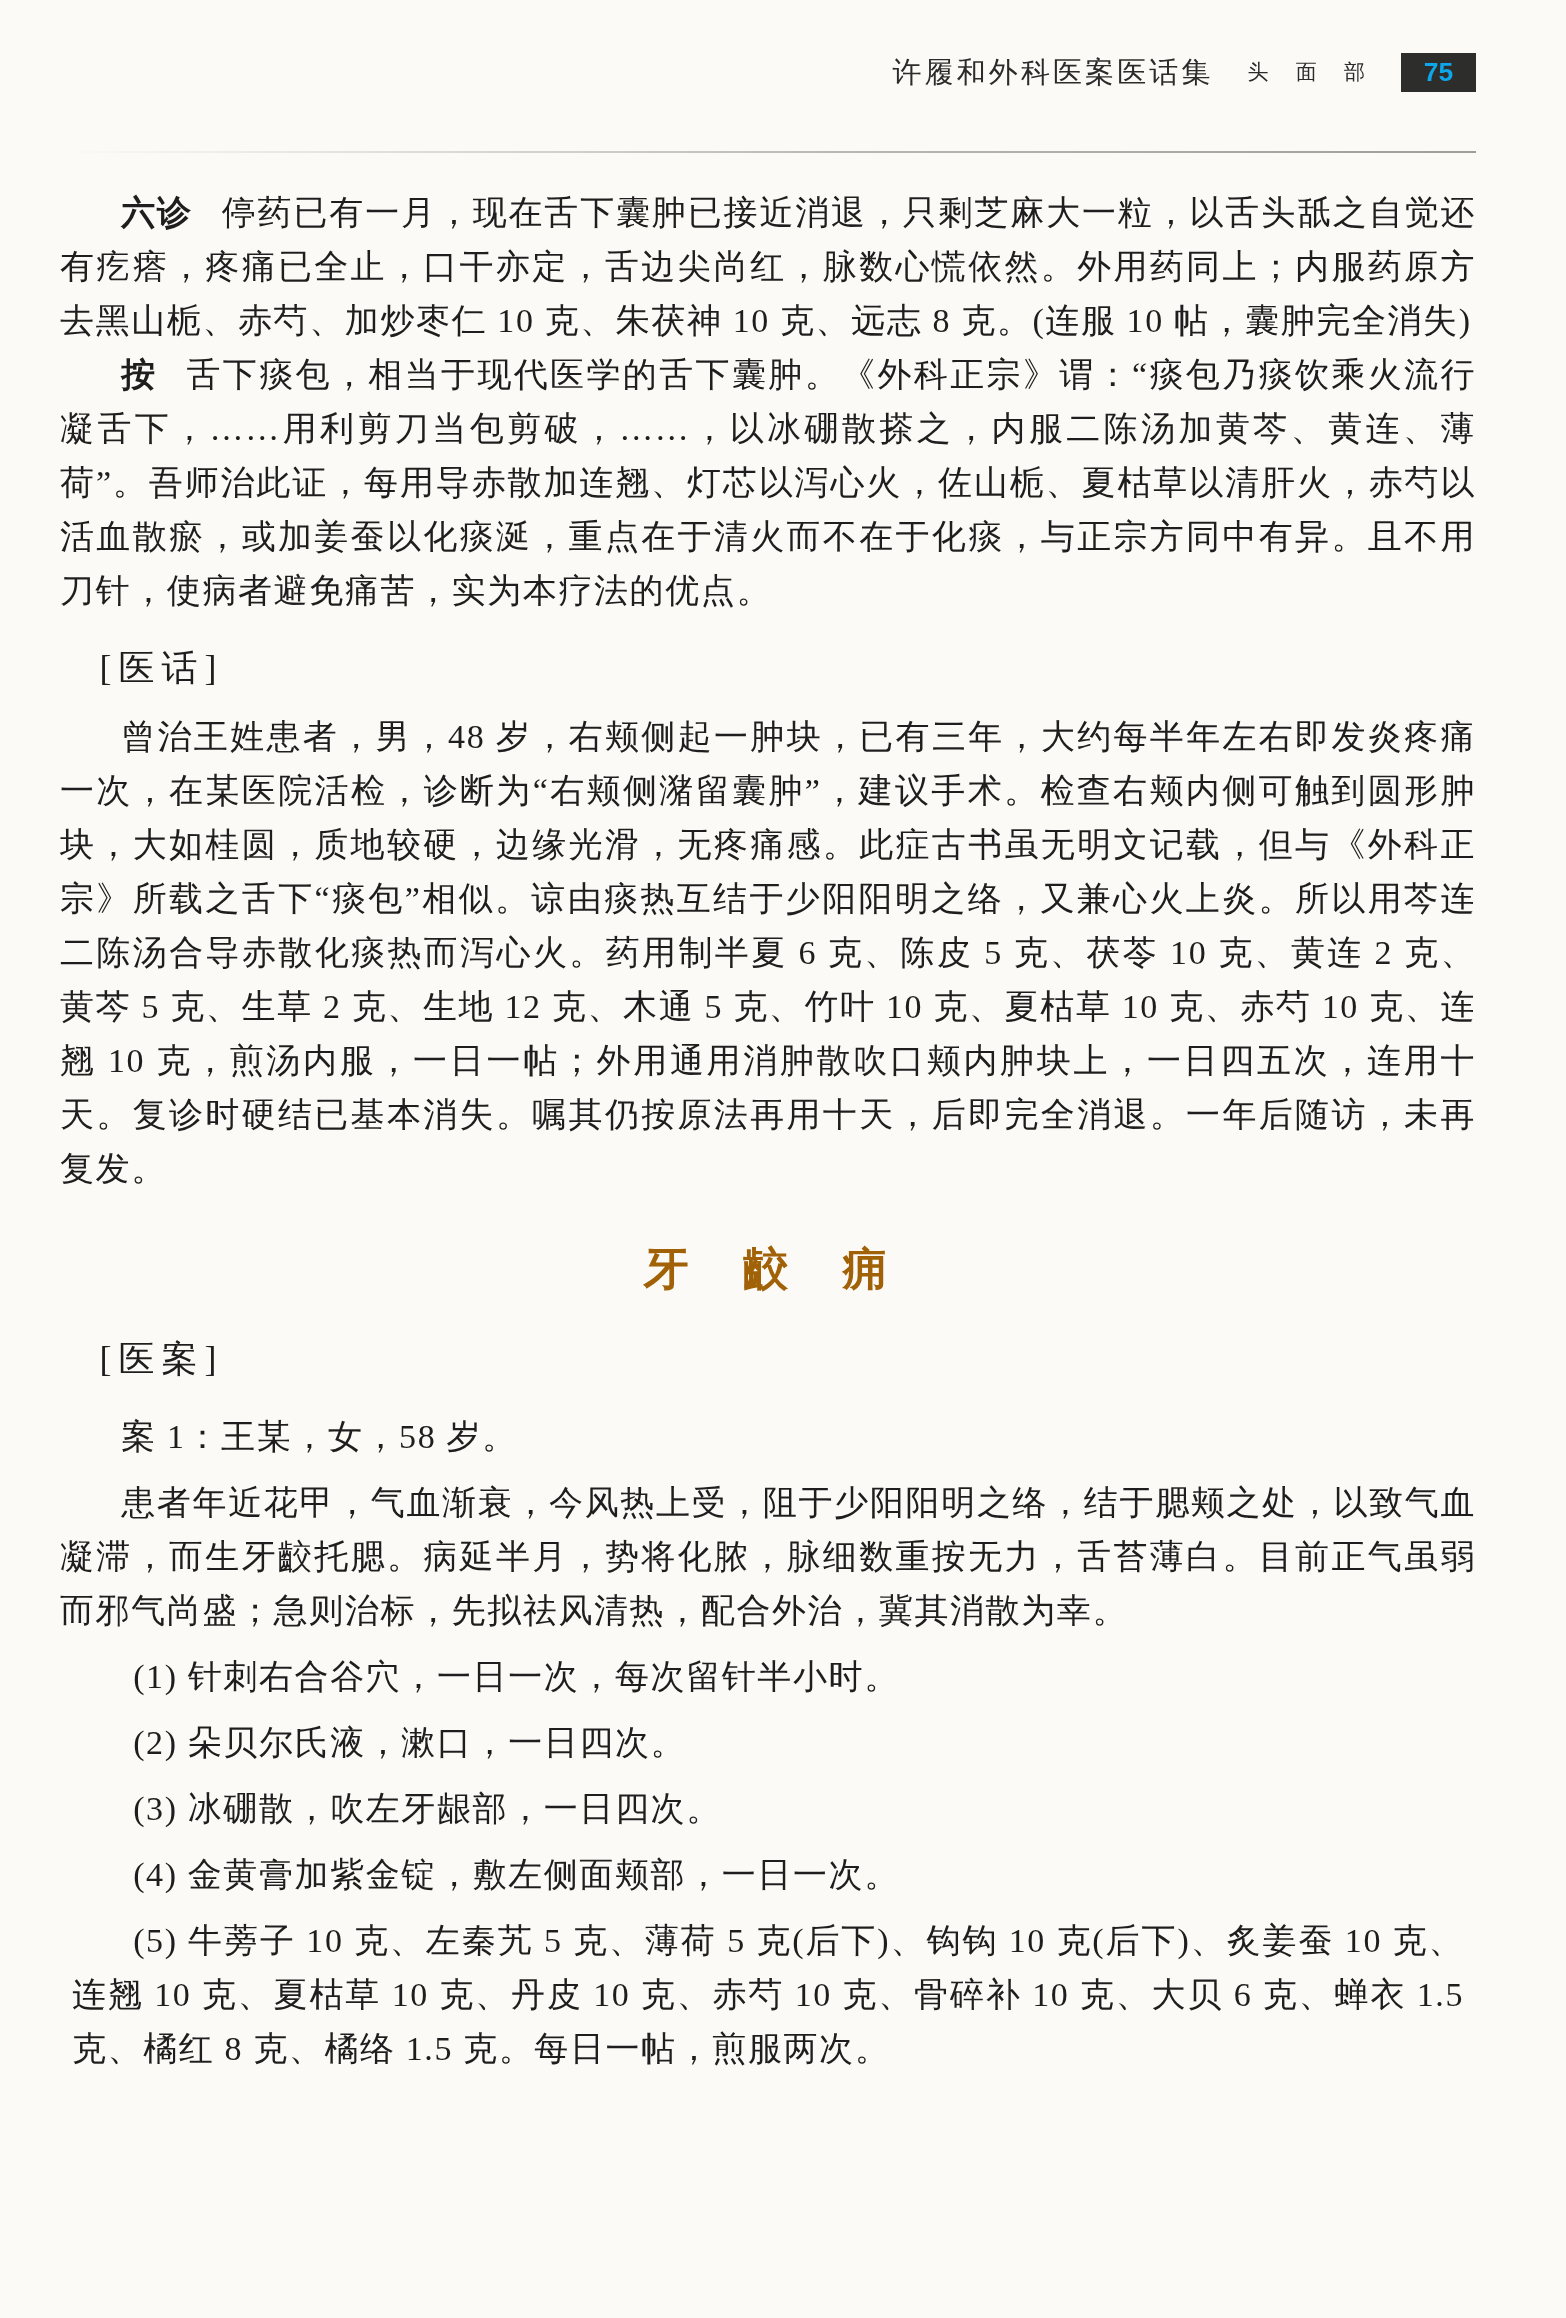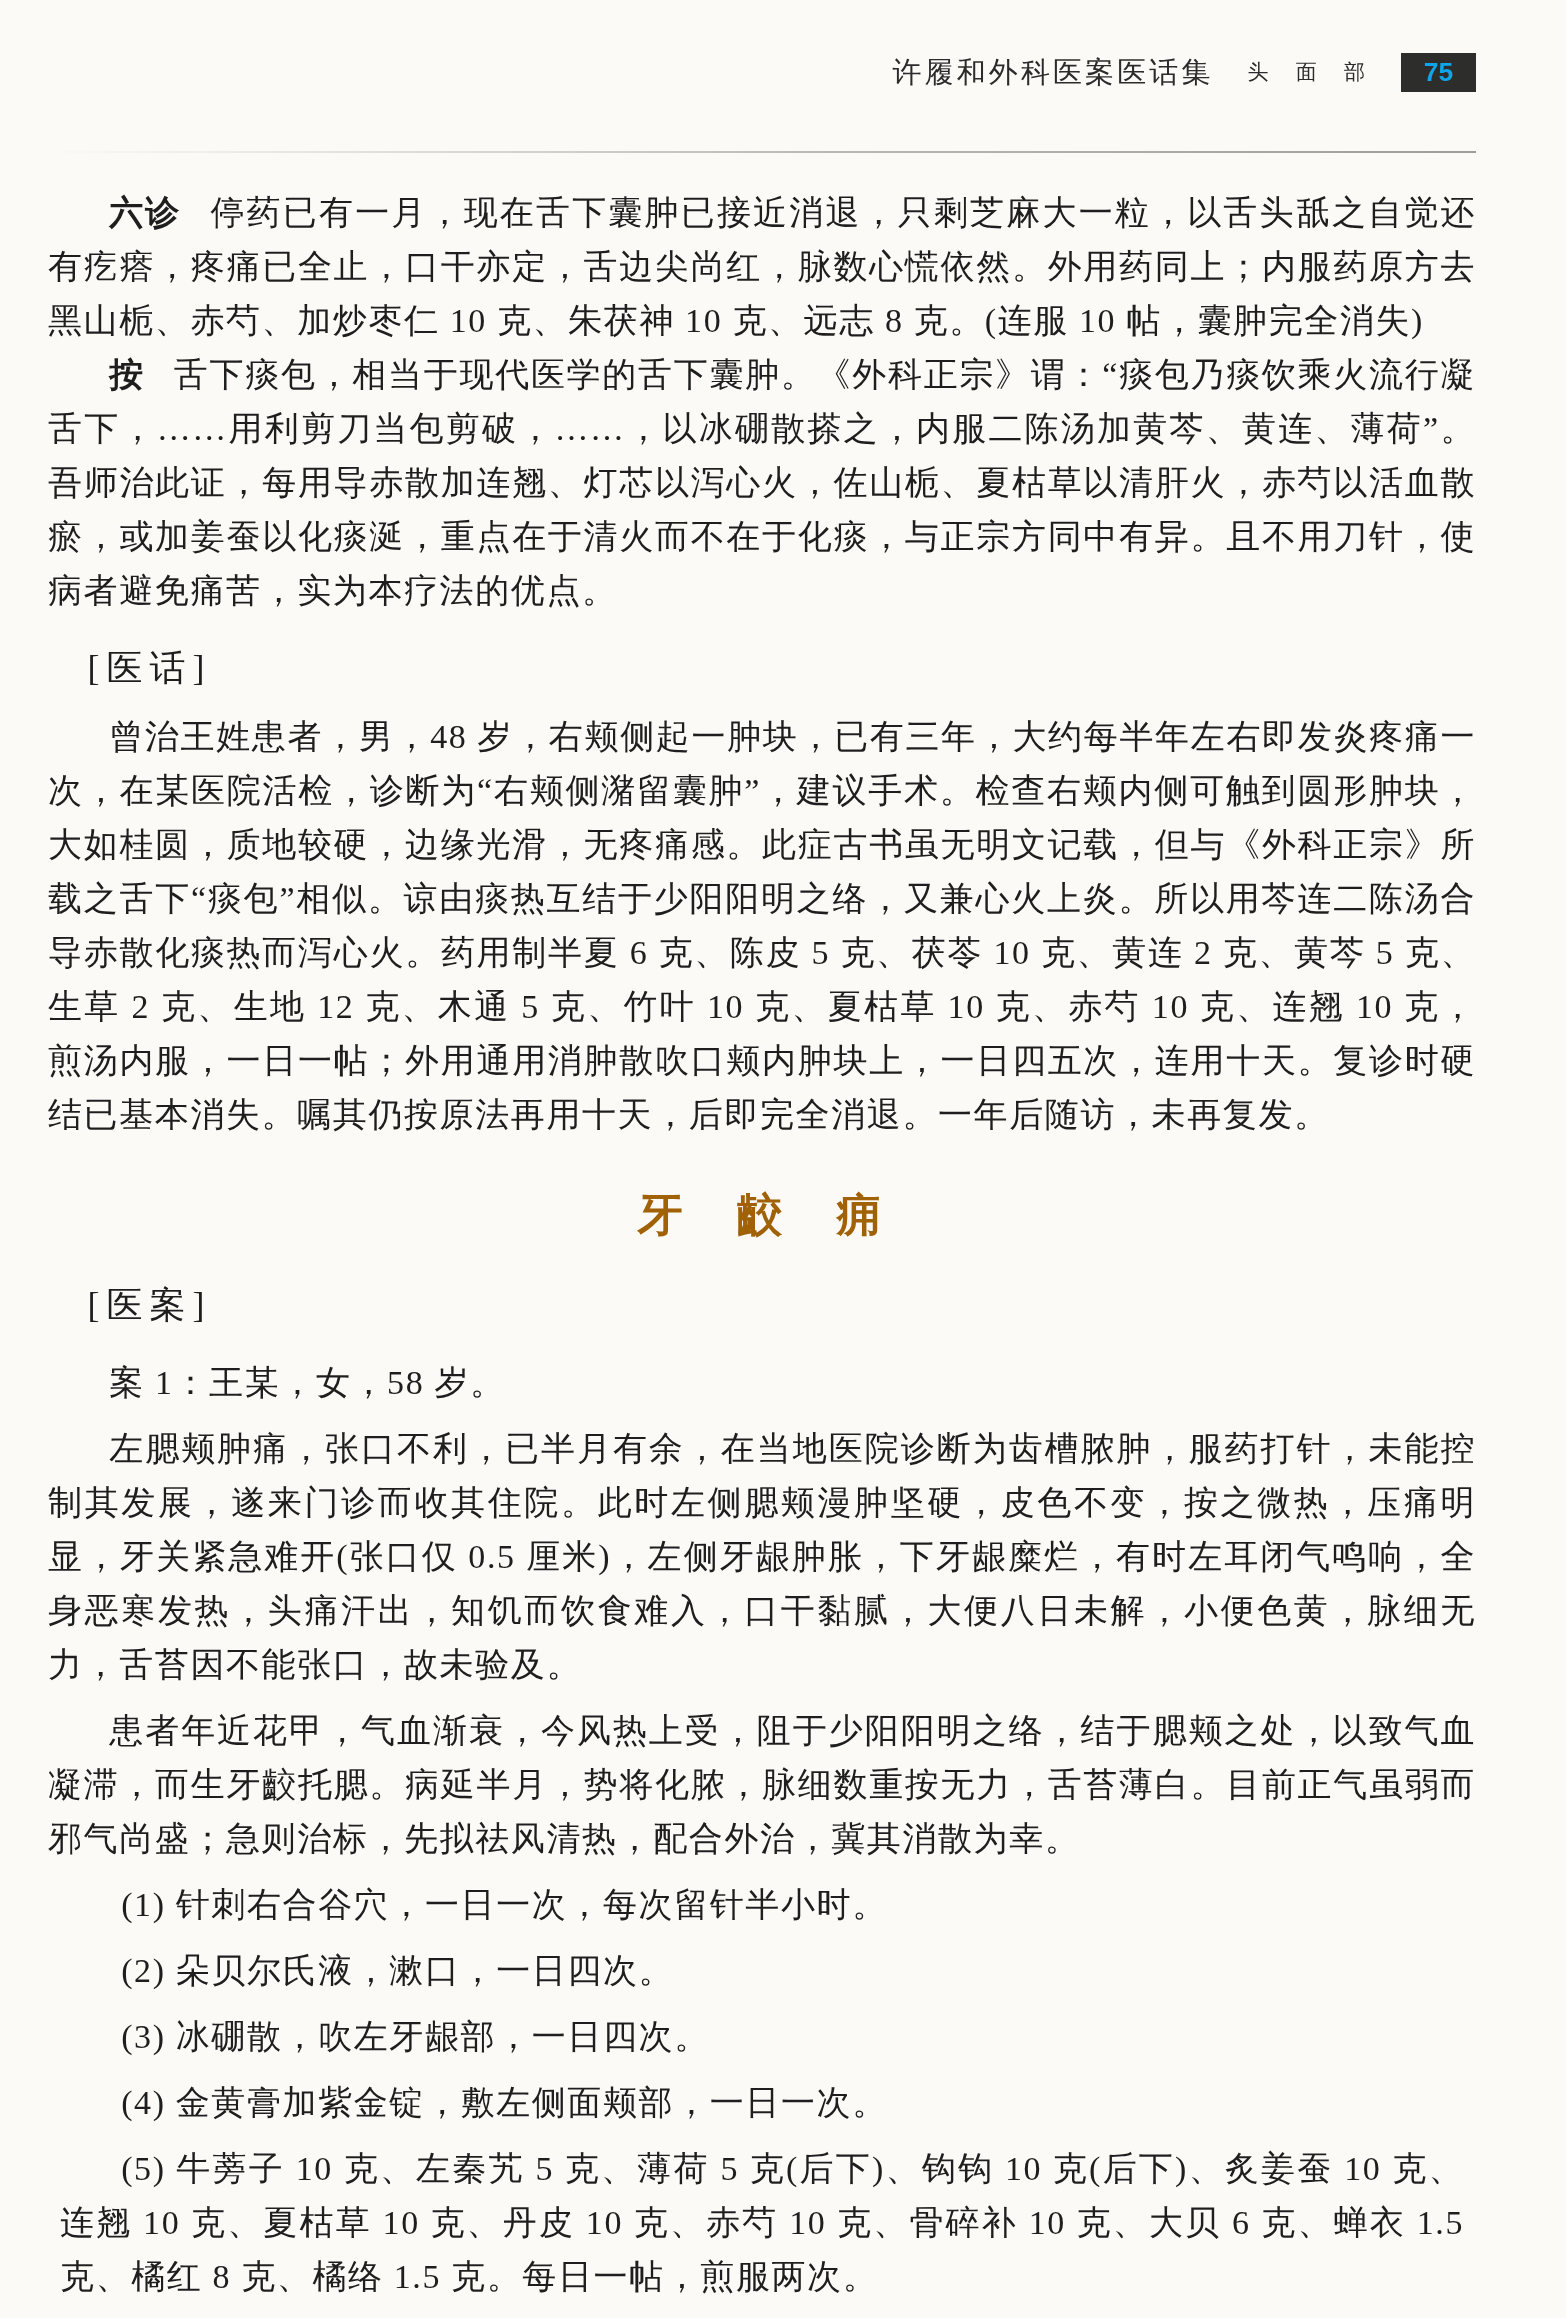--- a/index.html
+++ b/index.html
@@ -1,20 +1,20 @@
 <!DOCTYPE html>
 <html lang="zh" style="font-size:12.4px"><head>
 <meta charset="utf-8">
 <style>
   html,body{margin:0;padding:0;background:#e9e8e4;}
   .page{
     width:1566px;height:2319px;margin:0 auto;position:relative;
     background:#fbfaf7;
     box-sizing:border-box;
-    padding:50px 90px 0 48px;
+    padding:50px 90px 0 60px;
     font-family:"Liberation Serif","DejaVu Serif",serif;
     color:#1e1e1e;
     overflow:hidden;
   }
   
   .running-head{
     display:flex;justify-content:flex-end;align-items:center;
     height:45px;line-height:45px;white-space:nowrap;
   }
   .book-title{font-size:29px;letter-spacing:3.1px;color:#2b2b2b;}
@@ -79,21 +79,20 @@
     <h3 class="bracket-heading">[医话]</h3>
 
     <p class="para">曾治王姓患者，男，48 岁，右颊侧起一肿块，已有三年，大约每半年左右即发炎疼痛一次，在某医院活检，诊断为“右颊侧潴留囊肿”，建议手术。检查右颊内侧可触到圆形肿块，大如桂圆，质地较硬，边缘光滑，无疼痛感。此症古书虽无明文记载，但与《外科正宗》所载之舌下“痰包”相似。谅由痰热互结于少阳阳明之络，又兼心火上炎。所以用芩连二陈汤合导赤散化痰热而泻心火。药用制半夏 6 克、陈皮 5 克、茯苓 10 克、黄连 2 克、黄芩 5 克、生草 2 克、生地 12 克、木通 5 克、竹叶 10 克、夏枯草 10 克、赤芍 10 克、连翘 10 克，煎汤内服，一日一帖；外用通用消肿散吹口颊内肿块上，一日四五次，连用十天。复诊时硬结已基本消失。嘱其仍按原法再用十天，后即完全消退。一年后随访，未再复发。</p>
 
     <h1 class="section-title">牙　齩　痈</h1>
 
     <h3 class="bracket-heading heading-yian">[医案]</h3>
 
     <p class="para case-label">案 1：王某，女，58 岁。</p>
 
-    <p class="para case-para">左腮颊肿痛，张口不利，已半月有余，在当地医院诊断为齿槽脓肿，服药打针，未能控制其发展，遂来门诊而收其住院。此时左侧腮颊漫肿坚硬，皮色不变，按之微热，压痛明显，牙关紧急难开(张口仅 0.5 厘米)，左侧牙龈肿胀，下牙龈糜烂，有时左耳闭气鸣响，全身恶寒发热，头痛汗出，知饥而饮食难入，口干黏腻，大便八日未解，小便色黄，脉细无力，舌苔因不能张口，故未验及。</p>
 
     <p class="para case-para">患者年近花甲，气血渐衰，今风热上受，阻于少阳阳明之络，结于腮颊之处，以致气血凝滞，而生牙齩托腮。病延半月，势将化脓，脉细数重按无力，舌苔薄白。目前正气虽弱而邪气尚盛；急则治标，先拟祛风清热，配合外治，冀其消散为幸。</p>
 
     <p class="para treatment">(1) 针刺右合谷穴，一日一次，每次留针半小时。</p>
     <p class="para treatment">(2) 朵贝尔氏液，漱口，一日四次。</p>
     <p class="para treatment">(3) 冰硼散，吹左牙龈部，一日四次。</p>
     <p class="para treatment">(4) 金黄膏加紫金锭，敷左侧面颊部，一日一次。</p>
     <p class="para treatment">(5) 牛蒡子 10 克、左秦艽 5 克、薄荷 5 克(后下)、钩钩 10 克(后下)、炙姜蚕 10 克、连翘 10 克、夏枯草 10 克、丹皮 10 克、赤芍 10 克、骨碎补 10 克、大贝 6 克、蝉衣 1.5 克、橘红 8 克、橘络 1.5 克。每日一帖，煎服两次。</p>
 
   </main>

